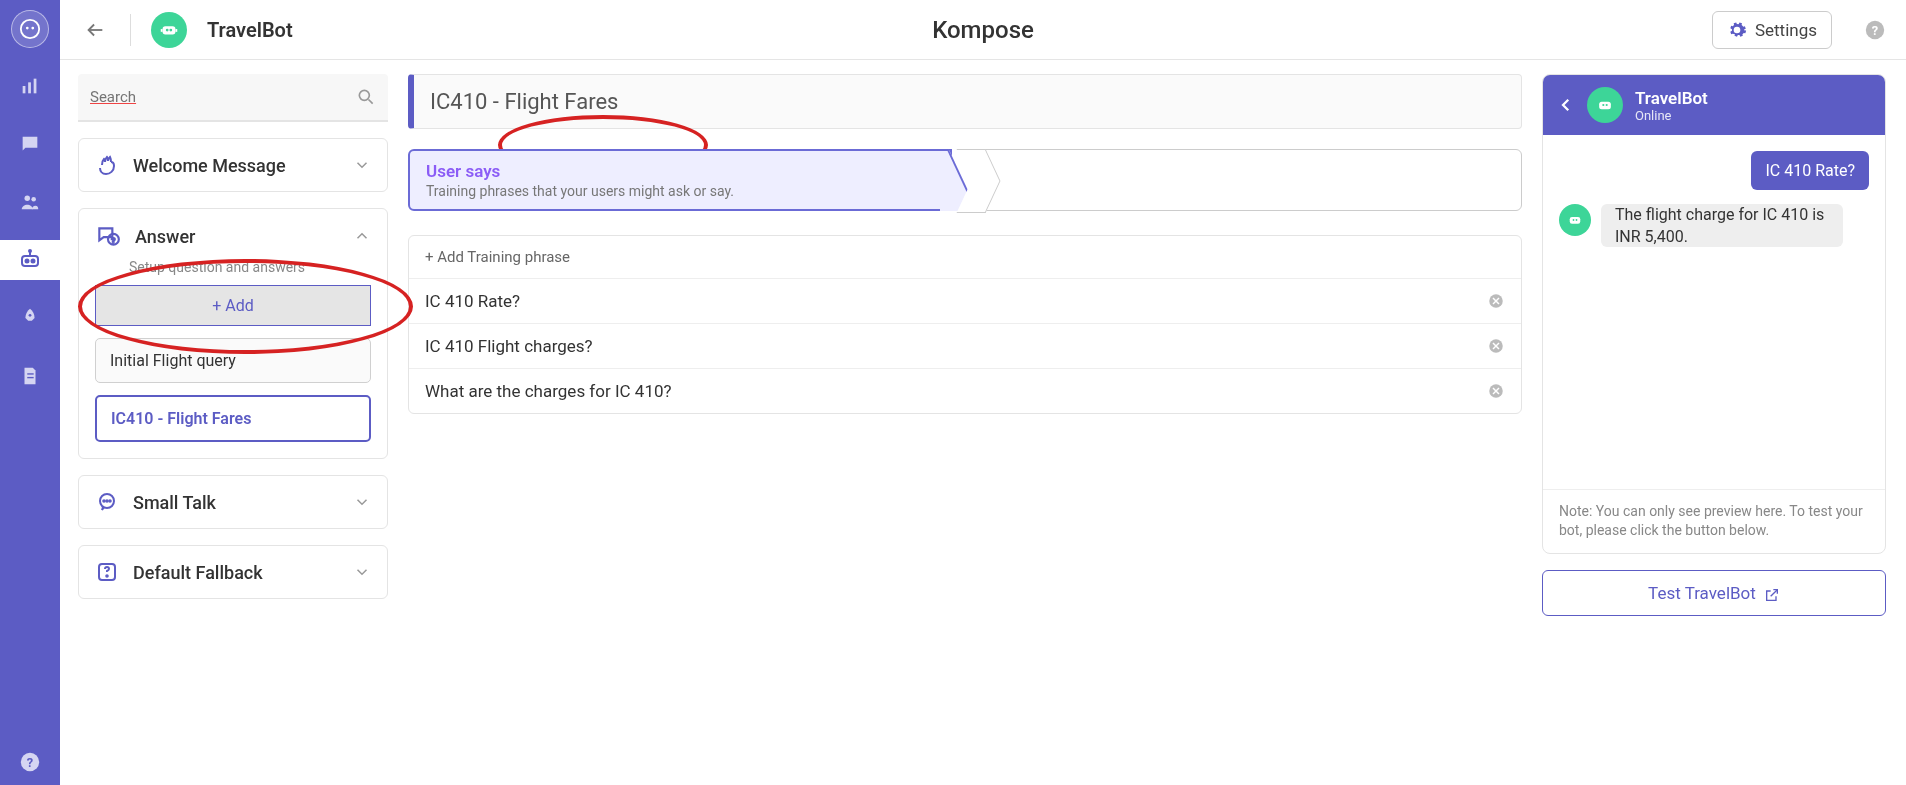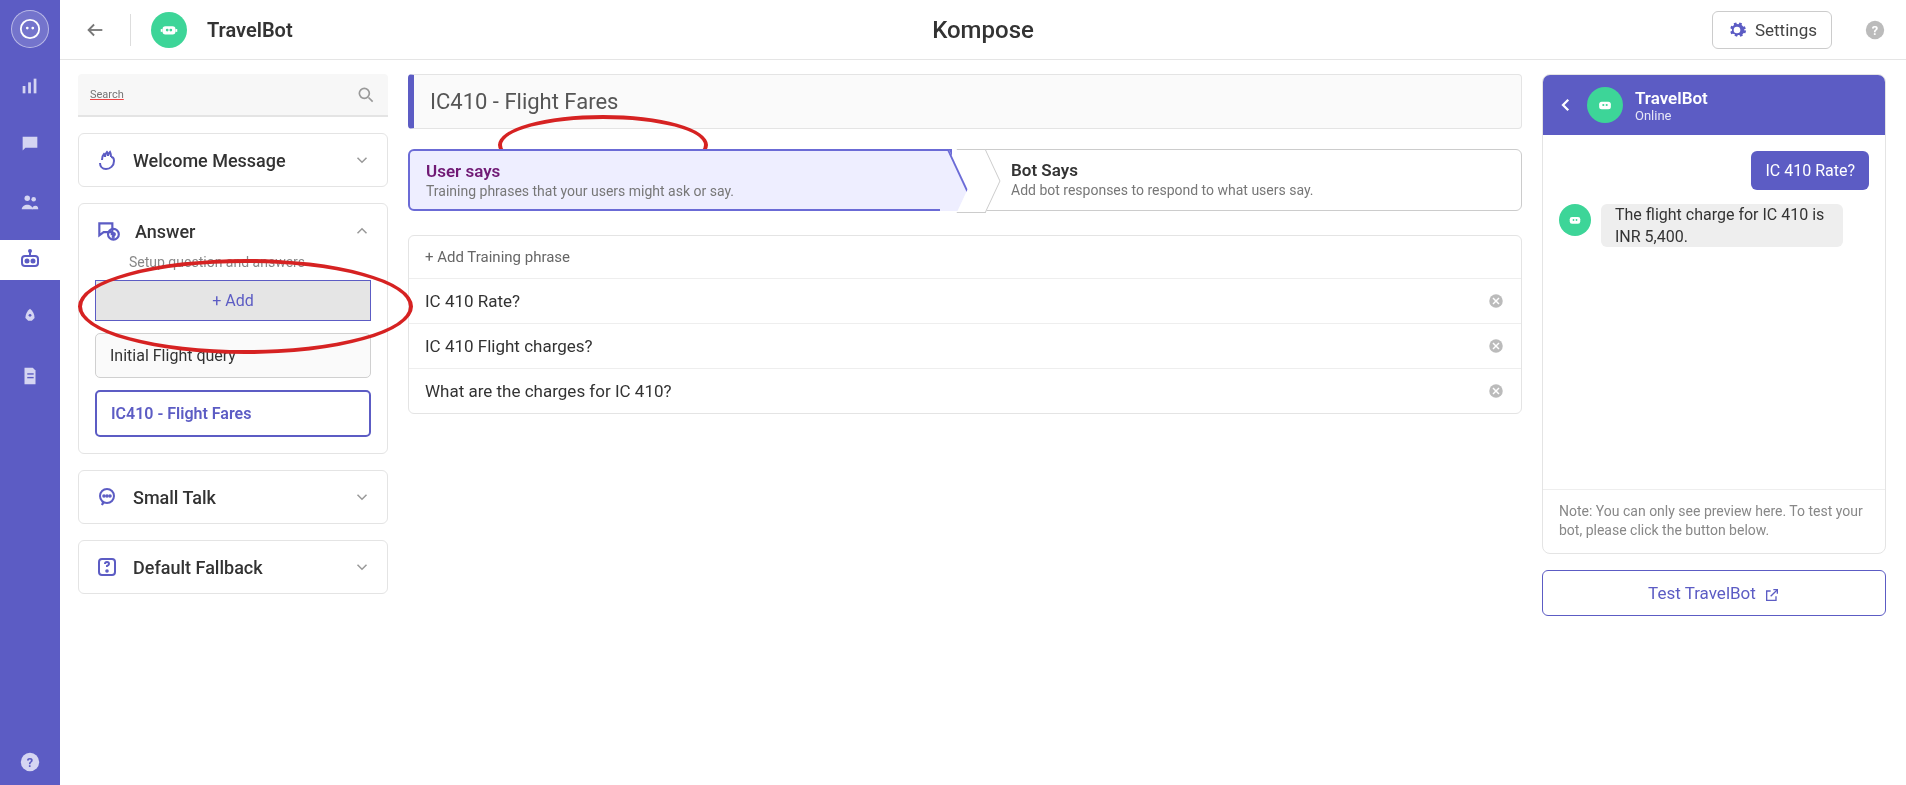--- a/index.html
+++ b/index.html
@@ -20,21 +20,21 @@
   .bot-avatar { width:36px; height:36px; border-radius:50%; background:#3dd598; display:flex; align-items:center; justify-content:center; }
   .bot-name { font-size:20px; font-weight:600; color:#333; }
   .apptitle { position:absolute; left:50%; transform:translateX(-50%); font-size:24px; font-weight:500; color:#333; }
   .settings-btn { margin-left:auto; display:flex; align-items:center; gap:8px; border:1px solid #ccc; border-radius:6px; padding:8px 14px; font-size:17px; color:#444; background:#fff; }
   .help-icon { color:#bbb; margin-left:12px; }
   
   .content { flex:1; display:flex; padding:14px 20px 14px 18px; gap:20px; overflow:hidden; }
   
   .sidepanel { width:310px; display:flex; flex-direction:column; gap:16px; }
   .searchbox { position:relative; border-bottom:2px solid #e4e4e4; background:#f7f7f7; border-radius:4px 4px 0 0; }
-  .searchbox input { width:100%; border:none; background:transparent; padding:14px 40px 14px 12px; font-size:11px; color:#ef4444; outline:none;text-decoration:underline; }
+  .searchbox input { width:100%; border:none; background:transparent; padding:14px 40px 14px 12px; font-size:15px; color:#ef4444; outline:none;text-decoration:underline; }
   .searchbox .sicon { position:absolute; right:12px; top:50%; transform:translateY(-50%); color:#999; }
   .card { border:1px solid #e4e4e4; border-radius:6px; background:#fff; }
   .card-header { display:flex; align-items:center; padding:14px 16px; gap:14px; }
   .card-header .chev { margin-left:auto; color:#999; }
   .card-icon { color:#5c5cc4; }
   .card-title { font-size:18px; color:#333; font-weight:500; }
   .answer-body { padding:0 16px 16px; }
   .answer-sub { font-size:14px; color:#888; margin:-4px 0 10px 34px; }
   .add-btn { width:100%; border:1px solid #5c5cc4; color:#5c5cc4; background:#e5e5e5; border-radius:0; padding:10px 0; font-size:16px; }
   .intent-item { border:1px solid #d0d0d0; border-radius:5px; padding:12px 14px; margin-top:12px; font-size:16px; background:#fafafa; color:#333; }
@@ -45,21 +45,21 @@
   .intent-title-wrap input { width:100%; border:none; background:transparent; padding:14px 16px; font-size:22px; color:#555; outline:none; }
   .step-tabs { display:flex; margin-top:20px; }
   .step-tab { flex:1; border:1px solid #ccc; padding:10px 16px; position:relative; }
   .step-tab.user { border:2px solid #6b6bd6; background:#eeeeff; border-radius:6px 0 0 6px; }
   .step-tab.bot { border-radius:0 6px 6px 0; margin-left:28px; }
   .arrow-notch { position:absolute; right:-20px; top:-2px; bottom:-2px; width:30px; overflow:hidden; }
   .arrow-notch::before { content:""; display:block; width:40px; height:100%; border:2px solid #6b6bd6; background:#eeeeff; transform: skewX(25deg) translateX(-18px); border-left:none; }
   .arrow-notch-bot { position:absolute; left:-1px; top:-1px; bottom:-1px; width:20px; }
   .arrow-notch-bot::before { content:""; display:block; width:28px; height:50%; border-top:1px solid #ccc; border-right:1px solid #ccc; transform: skewX(25deg) translateX(-16px); background:#fff; }
   .arrow-notch-bot::after { content:""; display:block; width:28px; height:50%; border-bottom:1px solid #ccc; border-right:1px solid #ccc; transform: skewX(-25deg) translateX(-16px); background:#fff; }
-  .step-tab .t1 { font-size:17px; font-weight:600; color:#701a75; }
+  .step-tab .t1 { font-size:17px; font-weight:600; color:#8b5cf6; }
   .step-tab.bot .t1 { color:#333; }
   .step-tab .t2 { font-size:14px; color:#777; margin-top:2px; }
   .training-box { margin-top:24px; border:1px solid #e4e4e4; border-radius:6px; overflow:hidden; }
   .training-add { padding:12px 16px; color:#666; font-size:15px; border-bottom:1px solid #eee; }
   .training-row { display:flex; align-items:center; padding:12px 16px; border-bottom:1px solid #eee; font-size:17px; color:#333; }
   .training-row:last-child { border-bottom:none; }
   .del-icon { margin-left:auto; color:#bbb; }
   
   .preview { width:344px; display:flex; flex-direction:column; }
   .chat-card { border:1px solid #e4e4e4; border-radius:8px; overflow:hidden; display:flex; flex-direction:column; height:480px; }
@@ -282,24 +282,20 @@
         </div>
 
         <div class="step-tabs">
           <div class="step-tab user" style="position:relative;">
             <div class="t1">User says</div>
             <div class="t2">Training phrases that your users might ask or say.</div>
             <div class="arrow-notch"></div>
           </div>
           <div class="step-tab bot" style="position:relative;">
             <div class="arrow-notch-bot"></div>
-            <div style="padding-left:14px;">
-              <div class="t1">Bot Says</div>
-              <div class="t2">Add bot responses to respond to what users say.</div>
-            </div>
           </div>
         </div>
 
         <div class="training-box">
           <div class="training-add">+ Add Training phrase</div>
           <div class="training-row">
             <span>IC 410 Rate?</span>
             <span class="del-icon">
                 <svg width="18" height="18" viewBox="0 0 24 24" fill="currentColor">
                   <circle cx="12" cy="12" r="9"></circle>

